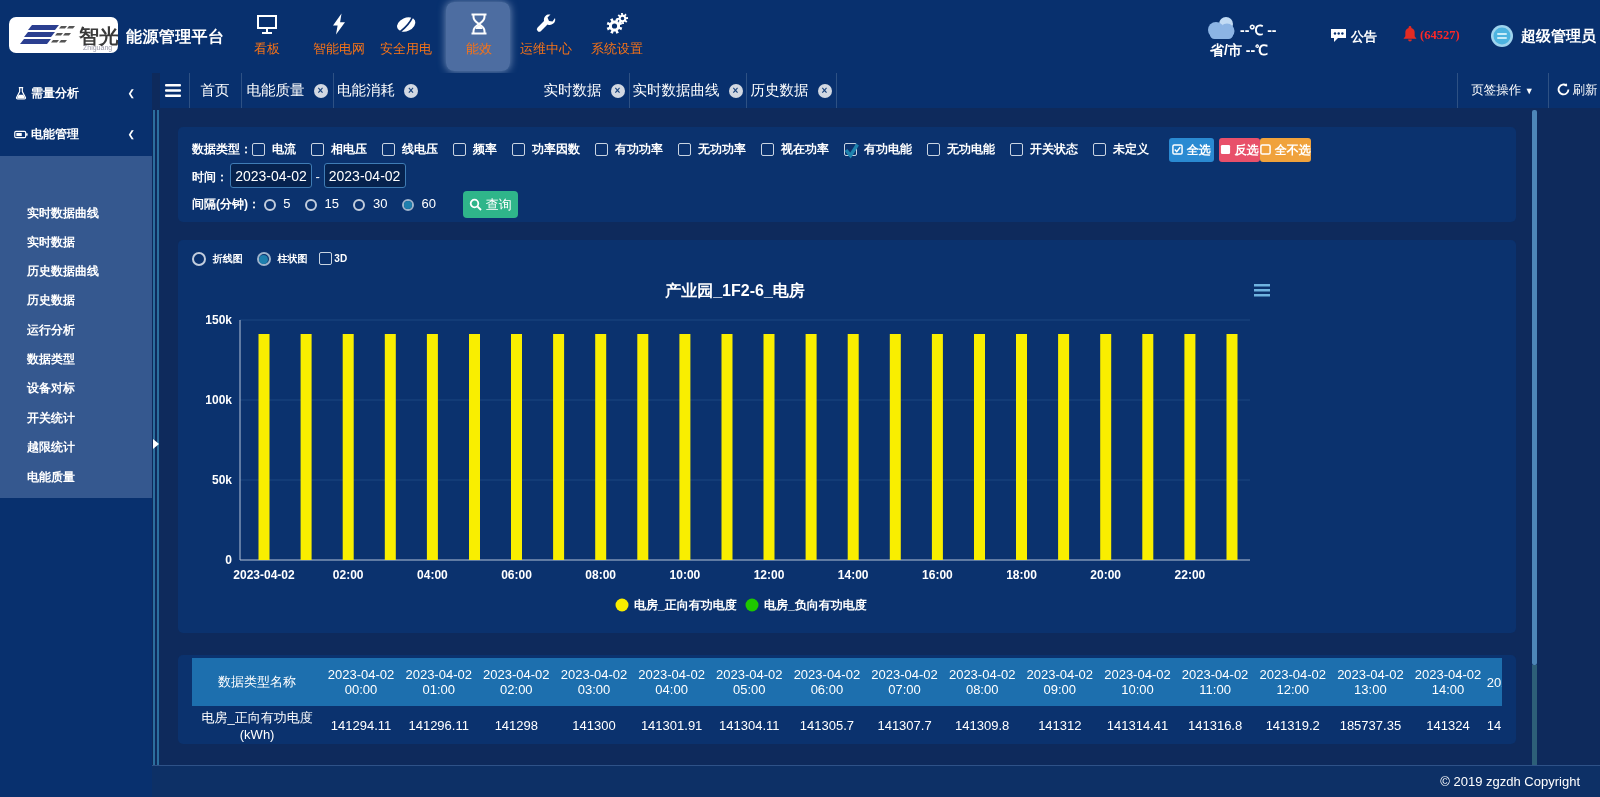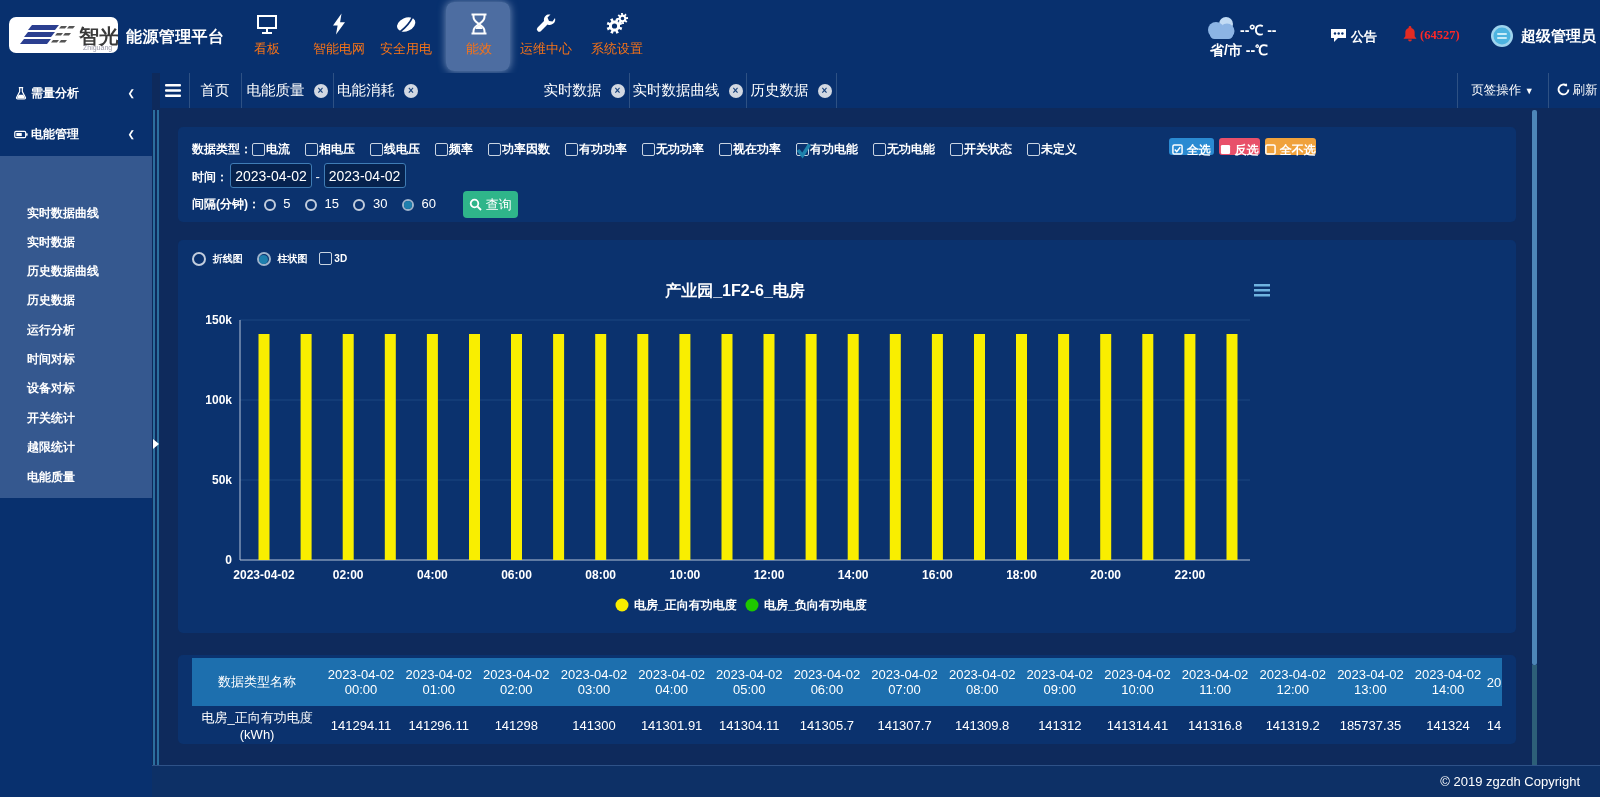--- a/index.html
+++ b/index.html
@@ -35,24 +35,24 @@
 .frow { position:absolute; left:14px; font-size:13px; color:#fff; }
 .cb { display:inline-block; width:13px; height:13px; border:1.5px solid #c9d4e2; border-radius:2px; background:transparent; vertical-align:-3px; }
 .rad { display:inline-block; width:12px; height:12px; border:2px solid #c2cddd; border-radius:50%; background:transparent; vertical-align:-3px; margin-right:4px; }
 .rad.sel { border-color:#9fb4cc; position:relative; }
 .rad.sel::after { content:""; position:absolute; left:0; right:0; top:0; bottom:0; margin:auto; width:8px; height:8px; border-radius:50%; background:#1e7fad; }
 .frow { letter-spacing:0; }
 .rad.big { width:14px; height:14px; border-width:2px; vertical-align:-4px; }
 .rad.big.sel::after { width:9px; height:9px; }
 .flabel { font-weight:700; font-size:12px; }
 .fi { display:inline-block; margin-right:15px; }
-.fi i { font-style:normal; font-size:12px; font-weight:700; margin-left:1px; letter-spacing:0; }
+.fi i { font-style:normal; font-size:12px; font-weight:700; margin-left:7px; letter-spacing:0; }
 .fi .cb { vertical-align:-3px; }
 .cb.ck { position:relative; }
-.btn { display:inline-block; height:17px; line-height:24px; border-radius:3px; color:#fff; font-size:12px; font-weight:700; text-align:center; }
+.btn { display:inline-block; height:24px; line-height:24px; border-radius:3px; color:#fff; font-size:12px; font-weight:700; text-align:center; }
 input.dt { width:82px; height:25px; background:#06224e; border:1px solid #3f7cb5; border-radius:3px; color:#fff; font-size:14px; text-align:center; font-family:"Liberation Sans",sans-serif; }
 #qbtn { position:absolute; left:285px; top:64px; width:55px; height:27px; background:#2fb58a; border-radius:4px; color:#fff; font-size:13px; text-align:center; line-height:27px; }
 #footer { position:absolute; left:152px; top:765px; width:1448px; height:32px; background:#0d3066; border-top:1px solid #2e5288; color:#fff; font-size:13px; line-height:31px; text-align:right; padding-right:20px; }
 #sbar-thumb { position:absolute; left:1532px; top:110px; width:5px; height:555px; background:#4d86b8; border-radius:2px; }
 #sbar-track { position:absolute; left:1532px; top:665px; width:5px; height:100px; background:#2d5f78; }
 table.dt { border-collapse:collapse; table-layout:fixed; width:1310px; }
 table.dt th { background:#1d6fae; color:#fff; font-weight:400; font-size:13px; height:48px; text-align:center; }
 table.dt td { color:#fff; font-size:13px; height:38px; text-align:center; }
 </style>
 </head>
@@ -199,21 +199,21 @@
         <rect x="15.5" y="7.5" width="2" height="3" fill="#fff"></rect>
       </svg>
     <span class="sbtext">电能管理</span>
       <span class="chev">❮</span>
   </div>
   <div class="sbsub" style="top:126px;">实时数据曲线</div>
   <div class="sbsub" style="top:155px;">实时数据</div>
   <div class="sbsub" style="top:184px;">历史数据曲线</div>
   <div class="sbsub" style="top:213px;">历史数据</div>
   <div class="sbsub" style="top:243px;">运行分析</div>
-  <div class="sbsub" style="top:272px;">时间对标</div>
+  <div class="sbsub" style="top:272px;">数据类型</div>
   <div class="sbsub" style="top:301px;">设备对标</div>
   <div class="sbsub" style="top:331px;">开关统计</div>
   <div class="sbsub" style="top:360px;">越限统计</div>
   <div class="sbsub" style="top:390px;">电能质量</div>
 </div>
 <div id="handle">
   <div class="hl" style="left:1px;"></div>
   <div class="hl" style="left:5px;"></div>
   <div class="abs" style="left:1px;top:366px;width:0;height:0;border-left:6px solid #fff;border-top:5px solid transparent;border-bottom:5px solid transparent;"></div>
 </div>
@@ -225,21 +225,21 @@
       <span class="flabel">数据类型：</span><span class="fi"><span class="cb"></span><i>电流</i></span><span class="fi w3"><span class="cb"></span><i>相电压</i></span><span class="fi w3"><span class="cb"></span><i>线电压</i></span><span class="fi"><span class="cb"></span><i>频率</i></span><span class="fi w4"><span class="cb"></span><i>功率因数</i></span><span class="fi w4"><span class="cb"></span><i>有功功率</i></span><span class="fi w4"><span class="cb"></span><i>无功功率</i></span><span class="fi w4"><span class="cb"></span><i>视在功率</i></span><span class="fi w4"><span class="cb ck"><svg width="17" height="17" viewBox="0 0 17 17" style="position:absolute;left:-2px;top:-2px;">
               <path d="M3 8 l4.5 5.5 7-11" stroke="#1e82ad" stroke-width="3.4" fill="none"></path>
             </svg></span><i>有功电能</i></span><span class="fi w4"><span class="cb"></span><i>无功电能</i></span><span class="fi w4"><span class="cb"></span><i>开关状态</i></span><span class="fi w3"><span class="cb"></span><i>未定义</i></span>
     </div>
     <div class="abs" style="left:991px;top:11px;white-space:nowrap;">
       <span class="btn" style="width:45px;background:#2a8ad2;"><svg width="11" height="11" viewBox="0 0 12 12" style="vertical-align:-1px;">
             <rect x="1" y="1" width="10" height="10" rx="1.5" fill="none" stroke="#fff" stroke-width="1.6"></rect>
             <path d="M3 6l2.2 2.4L9 3.6" stroke="#fff" stroke-width="1.6" fill="none"></path>
           </svg> 全选</span><span class="btn" style="width:41px;background:#e8506a;margin-left:5px;"><svg width="11" height="11" viewBox="0 0 12 12" style="vertical-align:-1px;">
             <rect x="1" y="1" width="10" height="10" rx="1.5" fill="#fff"></rect>
-          </svg> 反选</span><span class="btn" style="width:51px;background:#f0a23c;margin-left:5px;"><svg width="11" height="11" viewBox="0 0 12 12" style="vertical-align:-1px;">
+          </svg> 反选</span><span class="btn" style="width:51px;background:#f0a23c;"><svg width="11" height="11" viewBox="0 0 12 12" style="vertical-align:-1px;">
             <rect x="1" y="1" width="10" height="10" rx="1.5" fill="none" stroke="#fff" stroke-width="1.6"></rect>
           </svg> 全不选</span>
     </div>
     <div class="frow" style="top:36px;">
       <span class="flabel">时间：</span><input class="dt" value="2023-04-02" style="margin-left: 2px;"> - <input class="dt" value="2023-04-02" style="">
     </div>
     <div class="frow" style="top:69px;">
       <span class="flabel">间隔(分钟)：</span>
       <span class="rad"></span> 5&nbsp;&nbsp;&nbsp;
       <span class="rad"></span> 15&nbsp;&nbsp;&nbsp;

